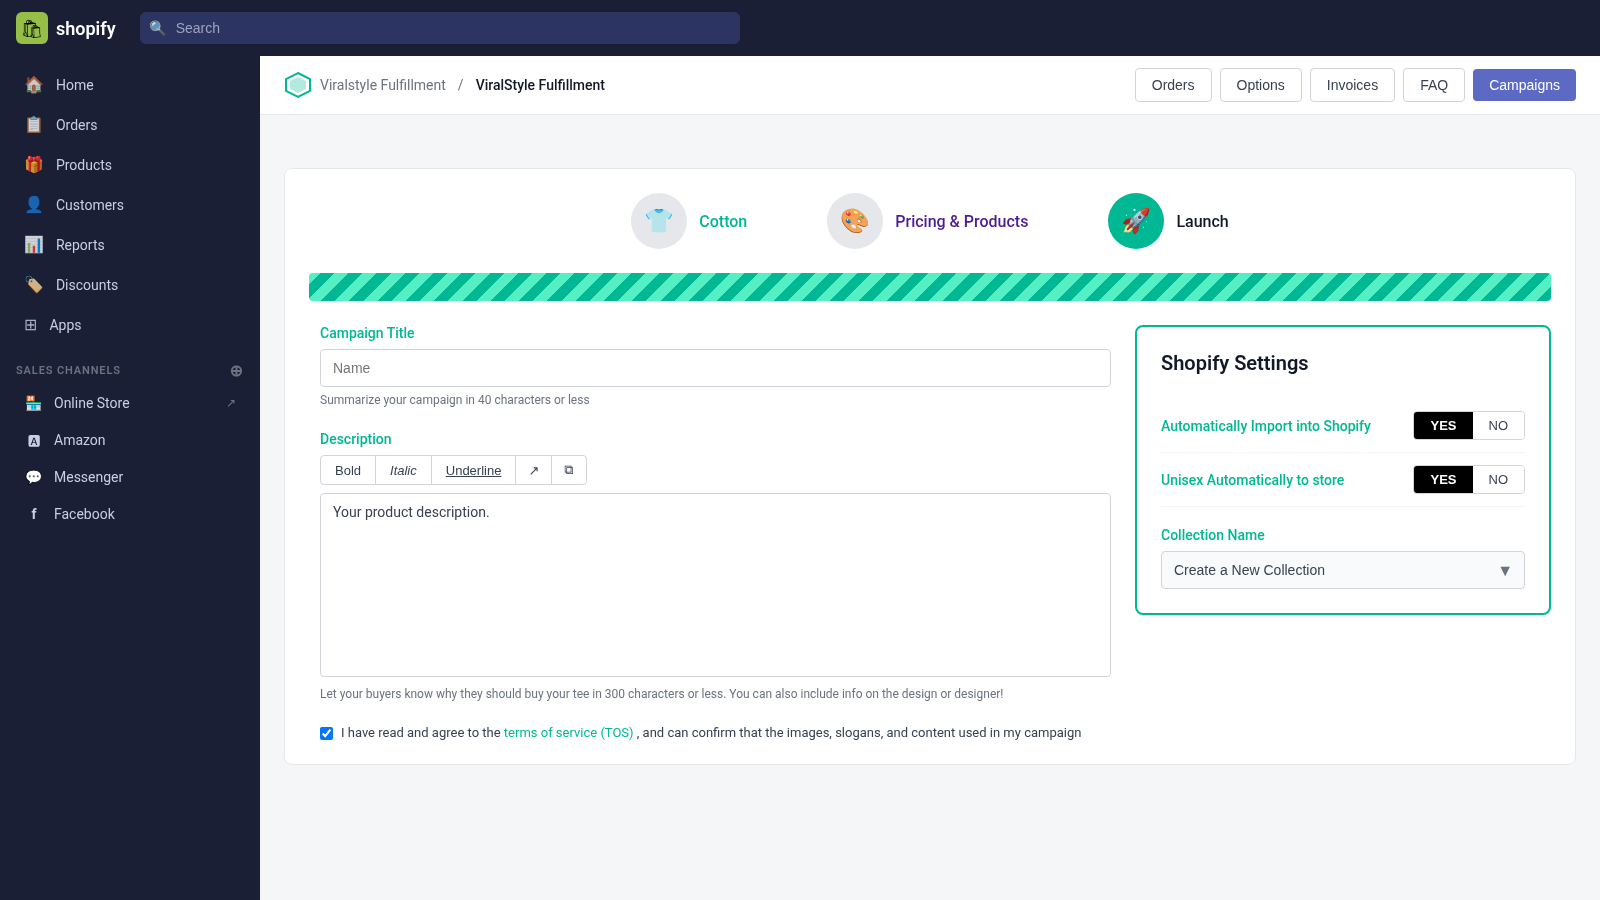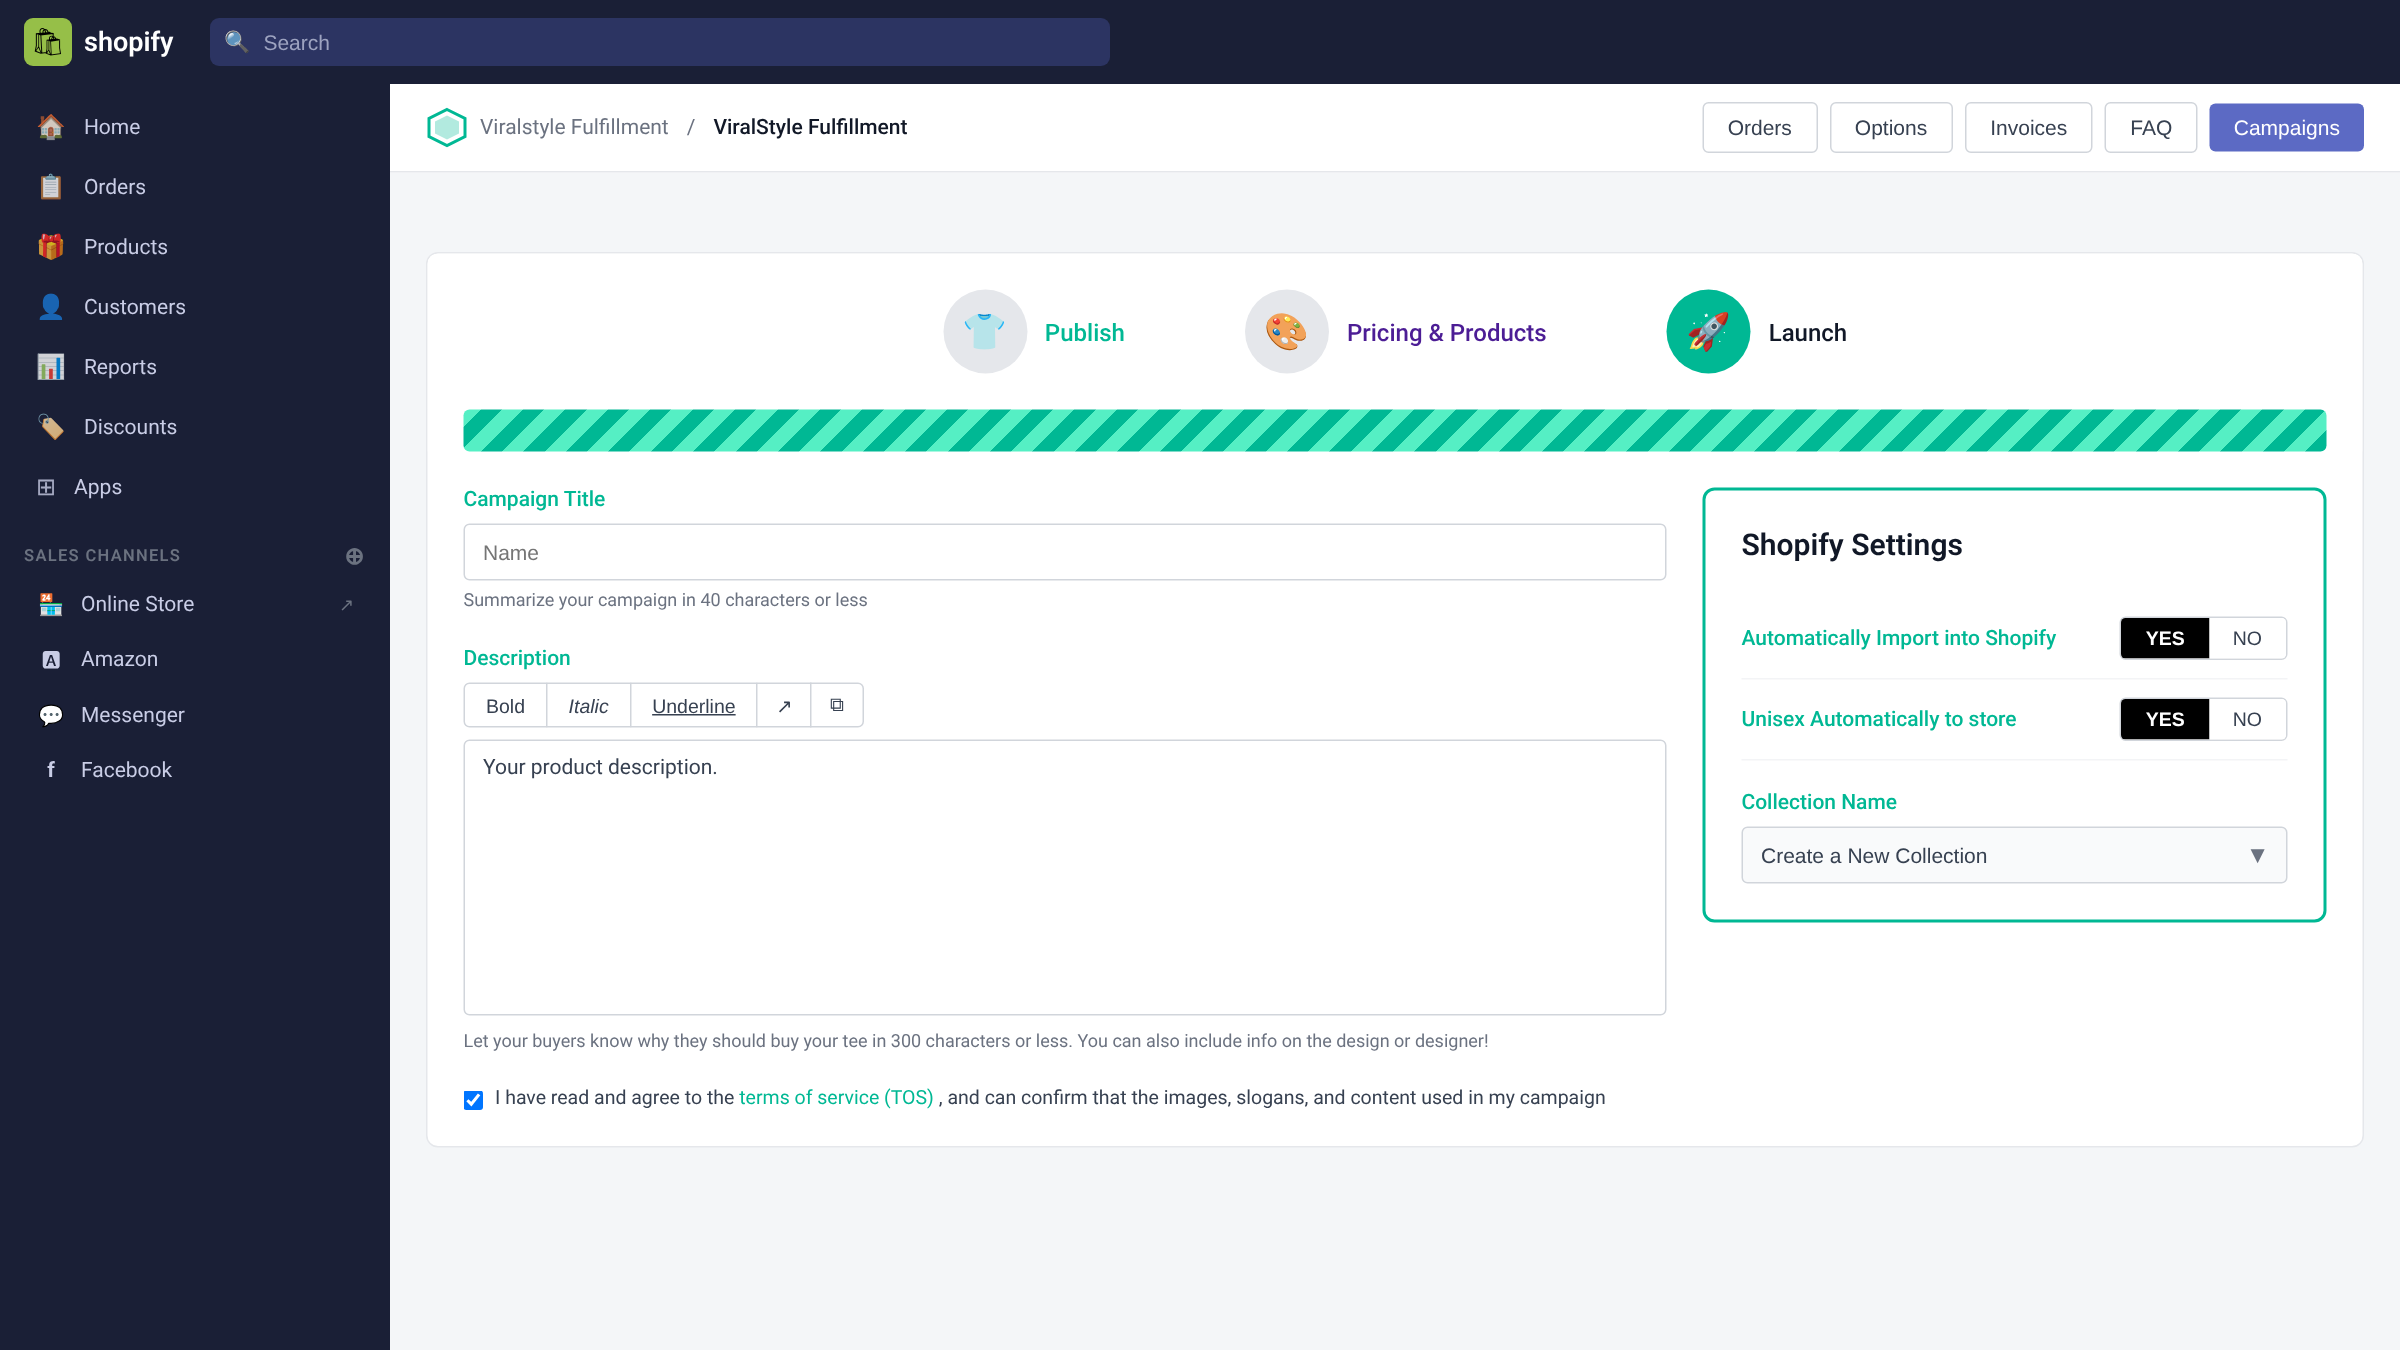--- a/index.html
+++ b/index.html
@@ -244,20 +244,21 @@
       );
       border-radius: 4px;
       margin-bottom: 24px;
     }
 
     
     .two-col {
       display: flex;
       gap: 24px;
       align-items: flex-start;
+      margin-left: 11px;
     }
     .left-col { flex: 1; }
     .right-col { width: 416px; flex-shrink: 0; }
 
     
     .form-section { margin-bottom: 24px; }
     .form-label {
       font-size: 14px;
       color: #00b894;
       font-weight: 500;
@@ -544,21 +545,21 @@
         <button class="header-btn-primary">Campaigns</button>
       </div>
     </div>
 
     <div class="page-content">
       <div class="card">
 
         <div class="wizard-steps">
           <div class="wizard-step">
             <div class="step-circle">👕</div>
-            <span class="step-label active" style="color:#00b894;">Publish</span>
+            <span class="step-label active" style="color:#00b894;">Cotton</span>
           </div>
           <div class="wizard-step">
             <div class="step-circle">🎨</div>
             <span class="step-label active" style="color:#4c1d95;">Pricing &amp; Products</span>
           </div>
           <div class="wizard-step">
             <div class="step-circle active">🚀</div>
             <span class="step-label" style="color:#111827; font-weight:500;">Launch</span>
           </div>
         </div>

